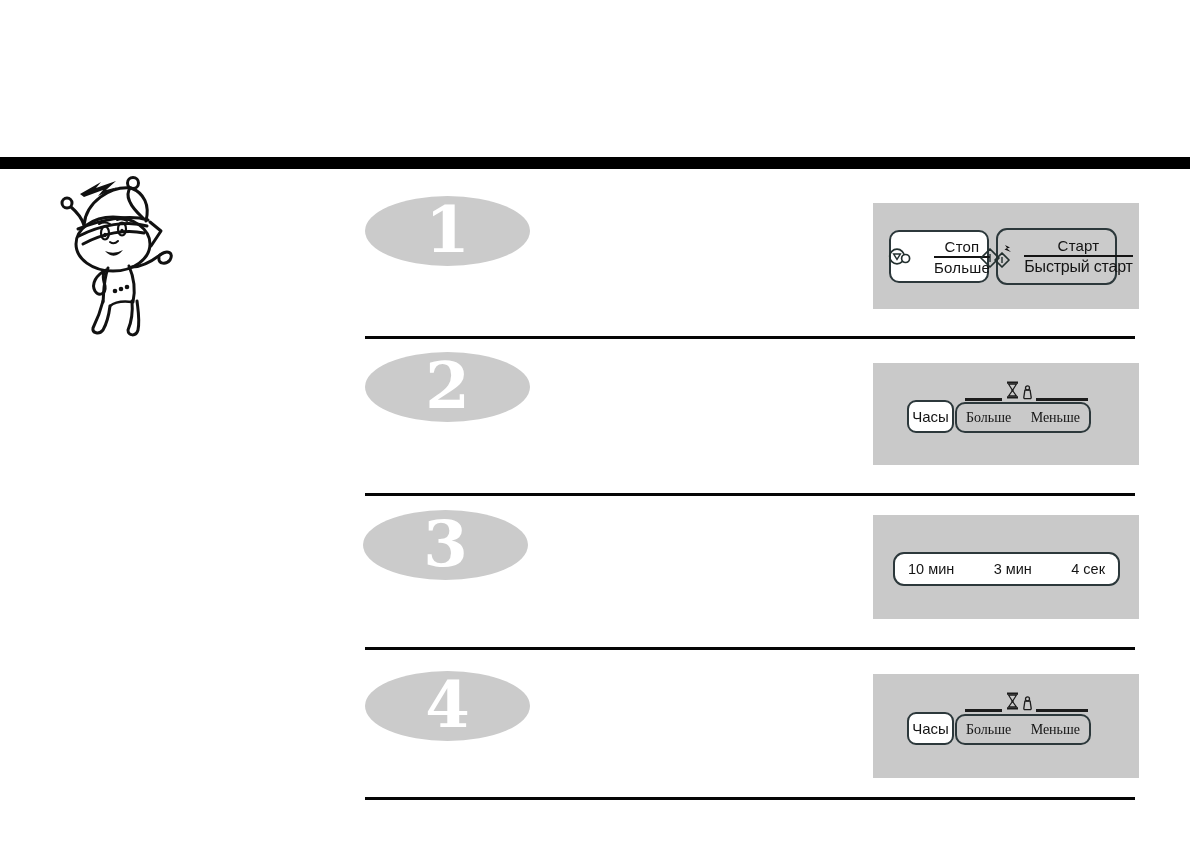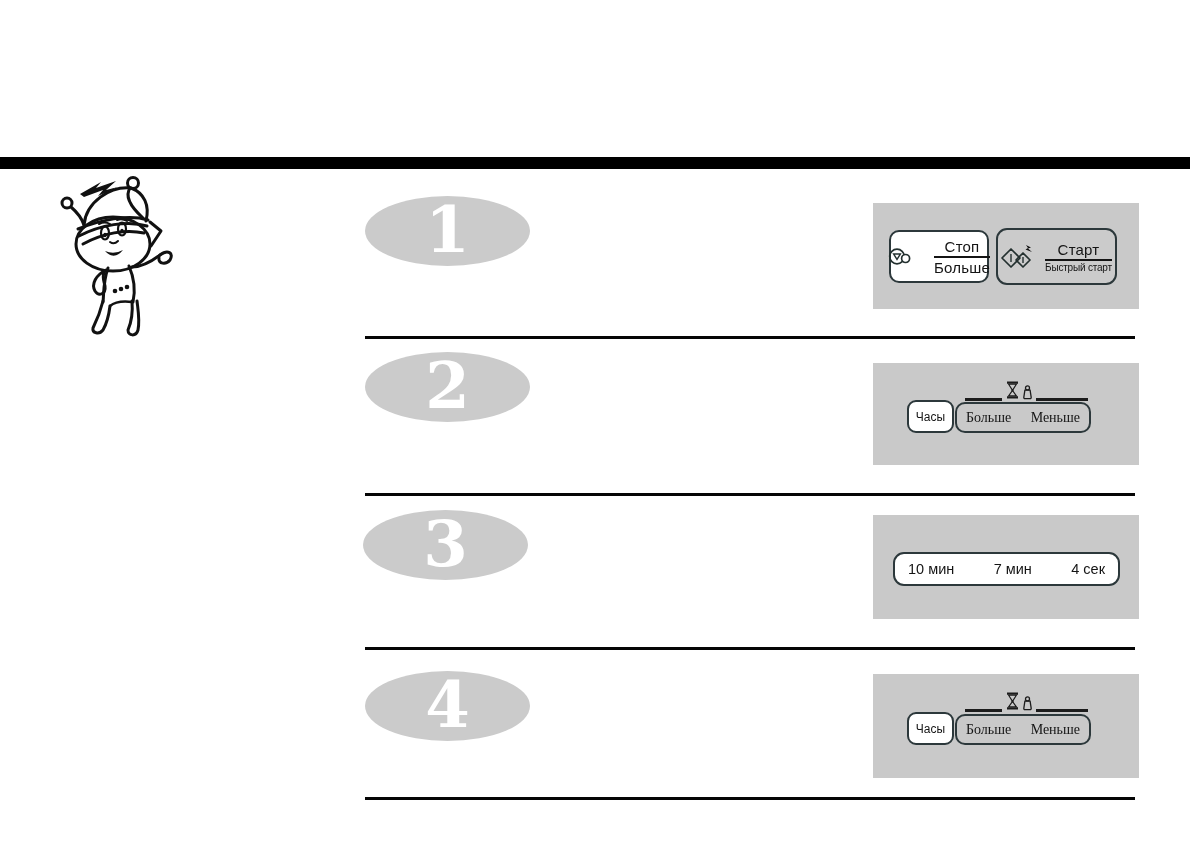--- a/index.html
+++ b/index.html
@@ -36,26 +36,26 @@
   .mw-btn{
     position:absolute;box-sizing:border-box;
     border:2px solid #2c383b;background:#ffffff;
     display:flex;align-items:center;justify-content:center;
   }
   .mw-btn.gray{background:#cbcbcb;}
 
   .frac{display:flex;flex-direction:column;align-items:center;}
   .frac .bar{height:2px;background:#141414;width:100%;margin:1px 0;}
   .t15{font-size:15px;letter-spacing:0.2px;}
-  .t10{font-size:10px;letter-spacing:-0.2px;white-space:nowrap;}
+  .t10{font-size:16px;letter-spacing:-0.2px;white-space:nowrap;}
 
   .stop-btn{left:16px;top:27px;width:100px;height:53px;border-radius:10px;gap:20px;}
   .start-btn{left:123px;top:25px;width:121px;height:57px;border-radius:11px;gap:12px;}
 
-  .clock-btn{left:34px;top:37px;width:47px;height:33px;border-radius:9px;font-size:12px;}
+  .clock-btn{left:34px;top:37px;width:47px;height:33px;border-radius:9px;font-size:15px;}
   .moreless-btn{
     left:82px;top:39px;width:136px;height:31px;border-radius:10px;
     background:transparent;justify-content:space-between;
     padding:0 9px;box-sizing:border-box;font-size:14px;font-family:Liberation Serif, serif;
   }
   .seg{position:absolute;height:2.5px;background:#1c1c1c;}
   .seg.l{left:92px;top:35px;width:37px;}
   .seg.r{left:163px;top:35px;width:52px;}
   .hourglass{position:absolute;left:133px;top:18px;}
   .weight{position:absolute;left:149px;top:22px;}
@@ -198,21 +198,21 @@
 </div>
 
 <div>
   <div class="abs step-oval" style="left:363px;top:510px;">
     <span class="num">3</span>
   </div>
 
   <div class="abs panel" style="left:873px;top:515px;height:104px;">
     <div class="mw-btn time-btn">
       <span>10 мин</span>
-      <span>7 мин</span>
+      <span>3 мин</span>
       <span>4 сек</span>
     </div>
   </div>
 
   <div class="abs divider" style="top:647px;"></div>
 </div>
 
 <div>
   <div class="abs step-oval" style="left:365px;top:671px;">
     <span class="num">4</span>

